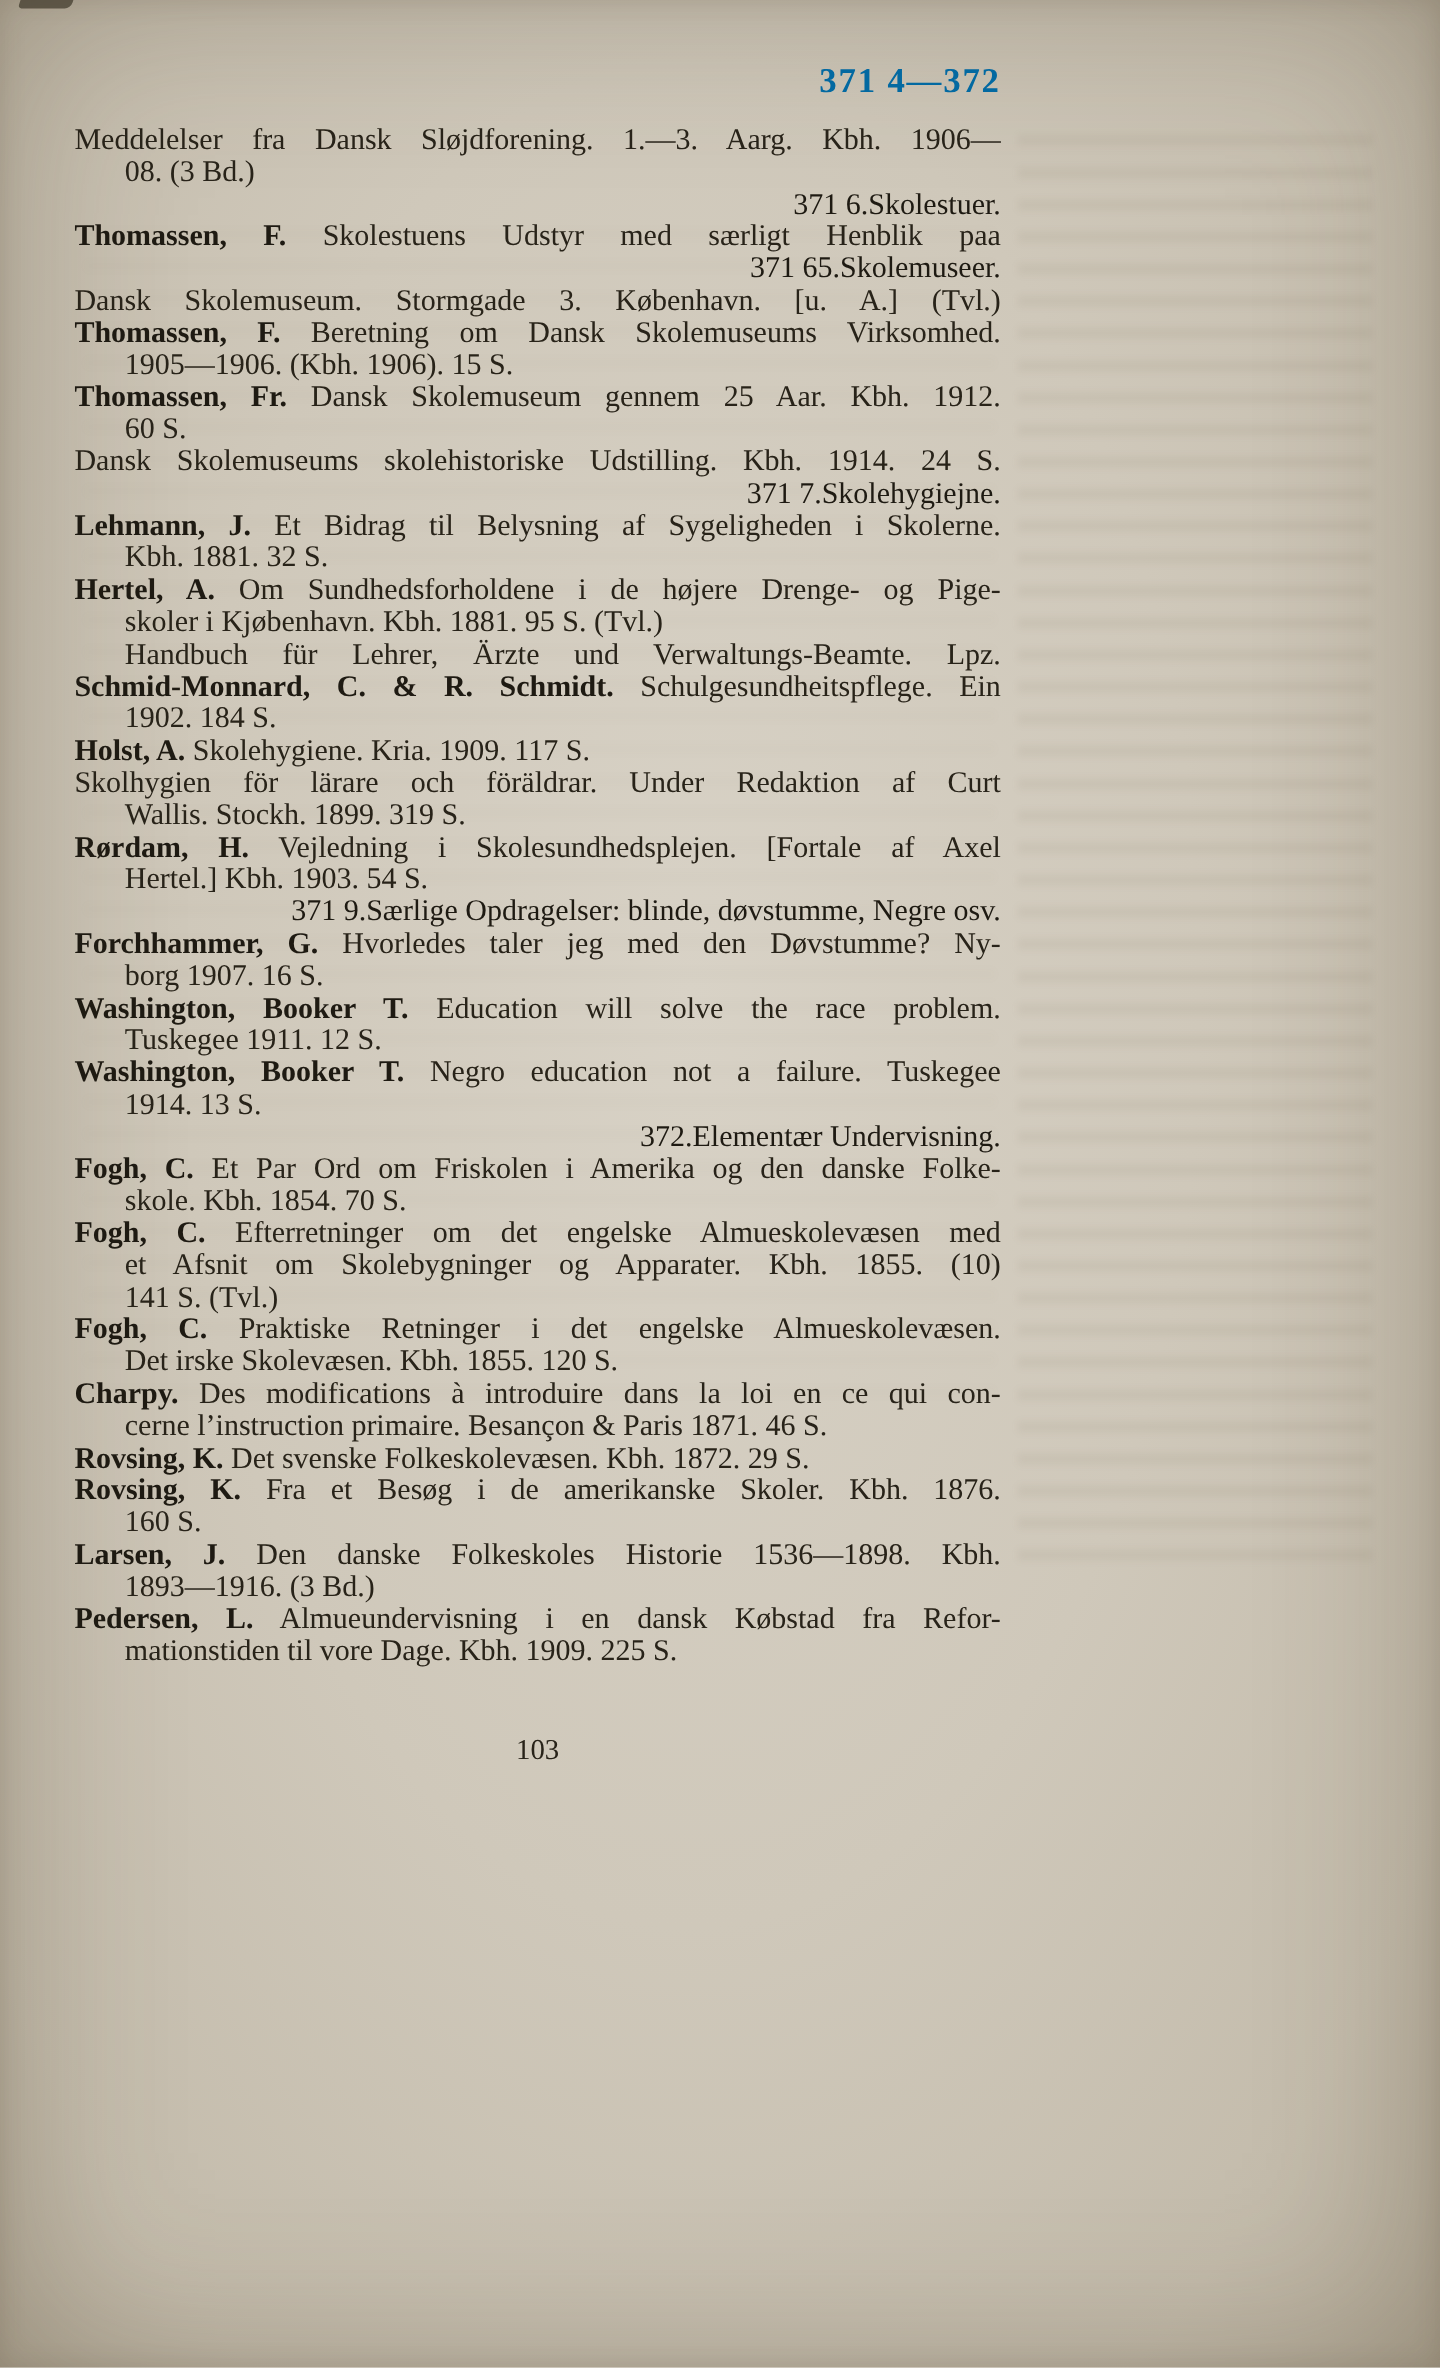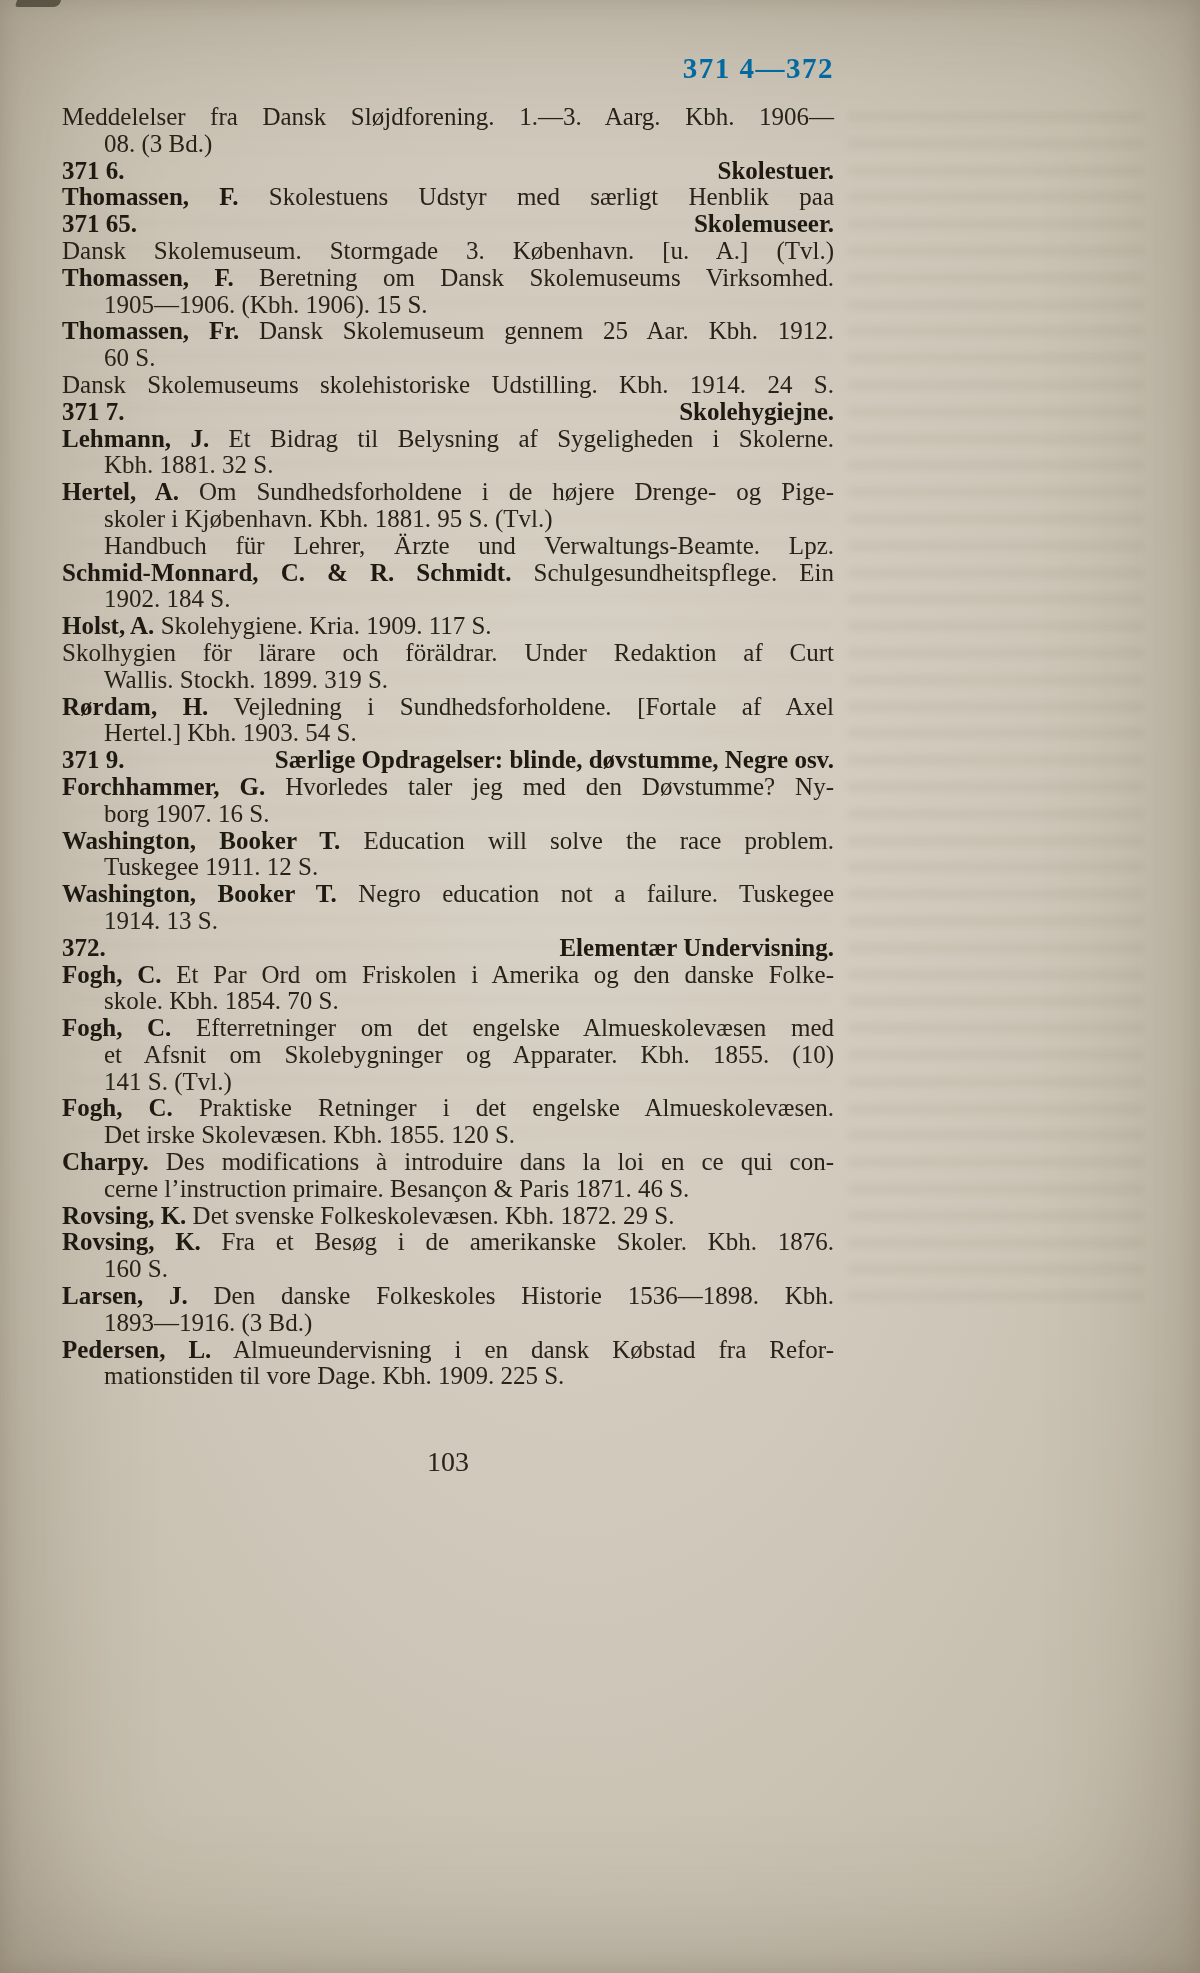--- a/index.html
+++ b/index.html
@@ -87,31 +87,31 @@
   .line.indent {
     padding-left: 42px;
   }
   .lead {
     font-weight: bold;
     color: #1e1a12;
     margin-top: 36px;
   }
   .section-row {
     display: flex;
-    justify-content: space-between;
-    font-weight: bold;
+    justify-content: flex-end;
+    font-weight: normal;
     color: #1e1a12;
   }
   .page-number {
     position: absolute;
     top: 1446px;
     left: 62px;
     width: 772px;
     text-align: center;
-    font-size: 28px;
+    font-size: 24px;
   }
 </style>
 </head>
 <body>
 
 <div class="vignette"></div>
 <div class="artifact-tl"></div>
 <div class="ghost ghost-right"></div>
 <div class="ghost ghost-body"></div>
 
@@ -142,21 +142,21 @@
     <div class="line just"><span class="lead">Lehmann, J.</span><span> Et Bidrag til Belysning af Sygeligheden i Skolerne.</span></div>
     <div class="line indent">Kbh. 1881. 32 S.</div>
     <div class="line just"><span class="lead">Hertel, A.</span><span> Om Sundhedsforholdene i de højere Drenge- og Pige-</span></div>
     <div class="line indent">skoler i Kjøbenhavn. Kbh. 1881. 95 S. (Tvl.)</div>
     <div class="line indent just">Handbuch für Lehrer, Ärzte und Verwaltungs-Beamte. Lpz.</div>
     <div class="line just"><span class="lead">Schmid-Monnard, C. &amp; R. Schmidt.</span><span> Schulgesundheitspflege. Ein</span></div>
     <div class="line indent">1902. 184 S.</div>
     <div class="line"><span class="lead">Holst, A.</span><span> Skolehygiene. Kria. 1909. 117 S.</span></div>
     <div class="line just">Skolhygien för lärare och föräldrar. Under Redaktion af Curt</div>
     <div class="line indent">Wallis. Stockh. 1899. 319 S.</div>
-    <div class="line just"><span class="lead">Rørdam, H.</span><span> Vejledning i Sundhedsforholdene. [Fortale af Axel</span></div>
+    <div class="line just"><span class="lead">Rørdam, H.</span><span> Vejledning i Skolesundhedsplejen. [Fortale af Axel</span></div>
     <div class="line indent">Hertel.] Kbh. 1903. 54 S.</div>
     <div class="line section-row">
       <span>371 9.</span>
       <span>Særlige Opdragelser: blinde, døvstumme, Negre osv.</span>
     </div>
     <div class="line just"><span class="lead">Forchhammer, G.</span><span> Hvorledes taler jeg med den Døvstumme? Ny-</span></div>
     <div class="line indent">borg 1907. 16 S.</div>
     <div class="line just"><span class="lead">Washington, Booker T.</span><span> Education will solve the race problem.</span></div>
     <div class="line indent">Tuskegee 1911. 12 S.</div>
     <div class="line just"><span class="lead">Washington, Booker T.</span><span> Negro education not a failure. Tuskegee</span></div>

